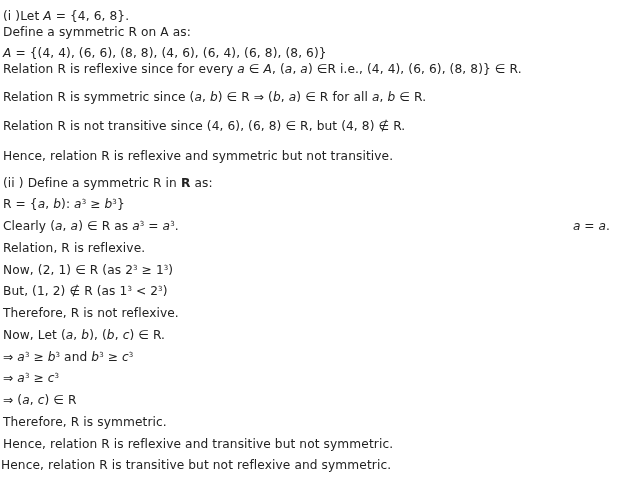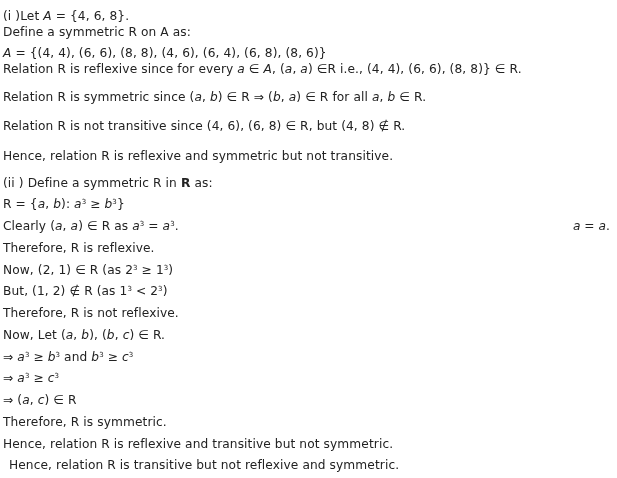--- a/index.html
+++ b/index.html
@@ -2,42 +2,42 @@
 <html><head>
 <meta charset="utf-8">
 <style>
   html, body { margin: 0; padding: 0; background: #ffffff; }
   body {
     width: 617px; height: 478px; overflow: hidden; position: relative;
     font-family: "DejaVu Sans", "Liberation Sans", sans-serif;
     font-size: 12.2px; color: #222222;
   }
   .line { position: absolute; left: 3px; white-space: nowrap; line-height: 16px; letter-spacing: 0.1px; }
-  .line.shift { left: 1px; margin-left: 8px; }
+  .line.shift { left: 1px; }
   i, .it { font-style: italic; }
   b { font-weight: bold; }
   sup { font-size: 7px; vertical-align: 4px; line-height: 0; }
   .right { position: absolute; left: 573px; white-space: nowrap; line-height: 16px; }
 </style>
 </head>
 <body>
 
 <div class="line" style="top:8px">(i )Let <i>A</i> = {4, 6, 8}.</div>
 <div class="line" style="top:24px">Define a symmetric  R on A as:</div>
 <div class="line" style="top:45px"><i>A</i> = {(4, 4), (6, 6), (8, 8), (4, 6), (6, 4), (6, 8), (8, 6)}</div>
 <div class="line" style="top:61px">Relation R is reflexive since for every <i>a</i> ∈ <i>A</i>, (<i>a</i>, <i>a</i>) ∈R i.e., (4, 4), (6, 6), (8, 8)} ∈ R.</div>
 <div class="line" style="top:89px">Relation R is symmetric since (<i>a</i>, <i>b</i>) ∈ R ⇒ (<i>b</i>, <i>a</i>) ∈ R for all <i>a</i>, <i>b</i> ∈ R.</div>
 <div class="line" style="top:118px">Relation R is not transitive since (4, 6), (6, 8) ∈ R, but (4, 8) ∉ R.</div>
 <div class="line" style="top:148px">Hence, relation R is reflexive and symmetric but not transitive.</div>
 
 <div class="line" style="top:175px"><span>(ii ) Define a symmetric R in </span><b>R</b><span> as:</span></div>
 <div class="line" style="top:196px">R = {<i>a</i>, <i>b</i>): <i>a</i><sup>3</sup> ≥ <i>b</i><sup>3</sup>}</div>
 <div class="line" style="top:218px">Clearly (<i>a</i>, <i>a</i>) ∈ R as <i>a</i><sup>3</sup> = <i>a</i><sup>3</sup>.</div>
 <div class="right" style="top:218px"><i>a</i> = <i>a</i>.</div>
-<div class="line" style="top:240px">Therefore, R is reflexive.</div>
+<div class="line" style="top:240px">Relation, R is reflexive.</div>
 <div class="line" style="top:262px">Now, (2, 1) ∈ R (as 2<sup>3</sup> ≥ 1<sup>3</sup>)</div>
 <div class="line" style="top:283px">But, (1, 2) ∉ R (as 1<sup>3</sup> &lt; 2<sup>3</sup>)</div>
 <div class="line" style="top:305px">Therefore, R is not reflexive.</div>
 <div class="line" style="top:327px">Now, Let (<i>a</i>, <i>b</i>), (<i>b</i>, <i>c</i>) ∈ R.</div>
 <div class="line" style="top:349px">⇒ <i>a</i><sup>3</sup> ≥ <i>b</i><sup>3</sup> and <i>b</i><sup>3</sup> ≥ <i>c</i><sup>3</sup></div>
 <div class="line" style="top:370px">⇒ <i>a</i><sup>3</sup> ≥ <i>c</i><sup>3</sup></div>
 <div class="line" style="top:392px">⇒ (<i>a</i>, <i>c</i>) ∈ R</div>
 <div class="line" style="top:414px">Therefore, R is symmetric.</div>
 <div class="line" style="top:436px">Hence, relation R is reflexive and transitive  but not symmetric.</div>
 <div class="line shift" style="top:457px">Hence, relation R is transitive but not reflexive and symmetric.</div>

